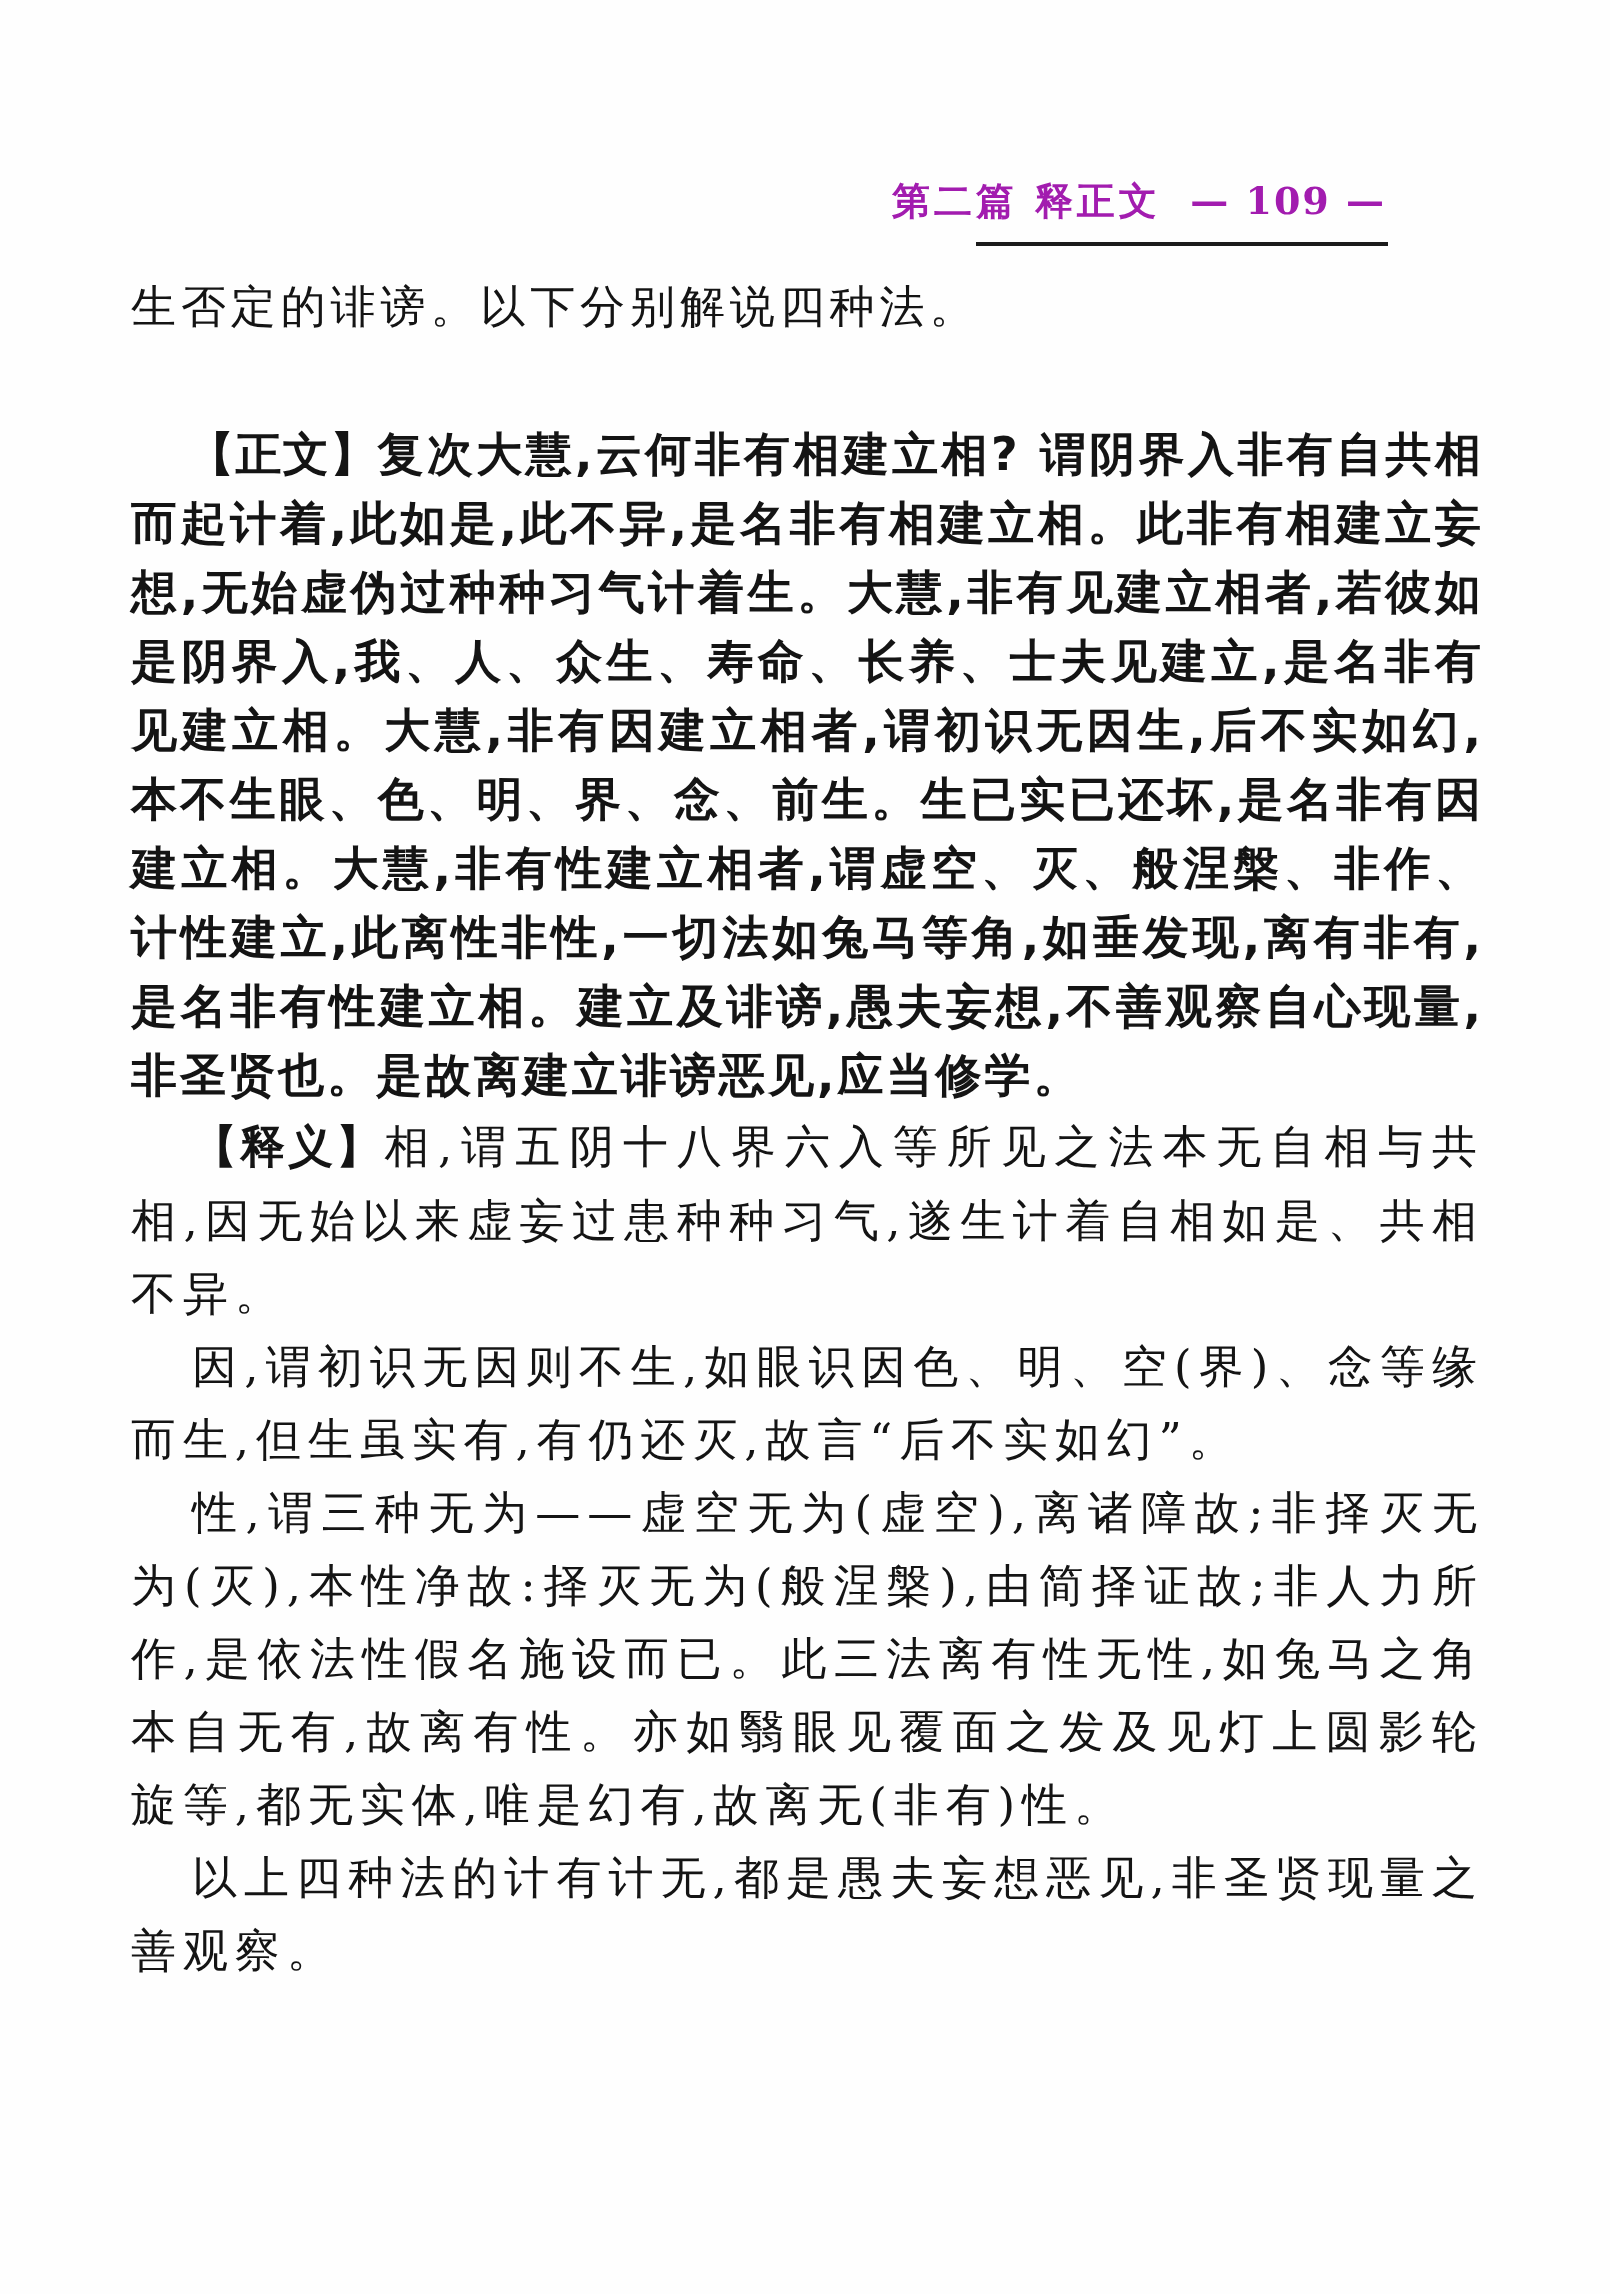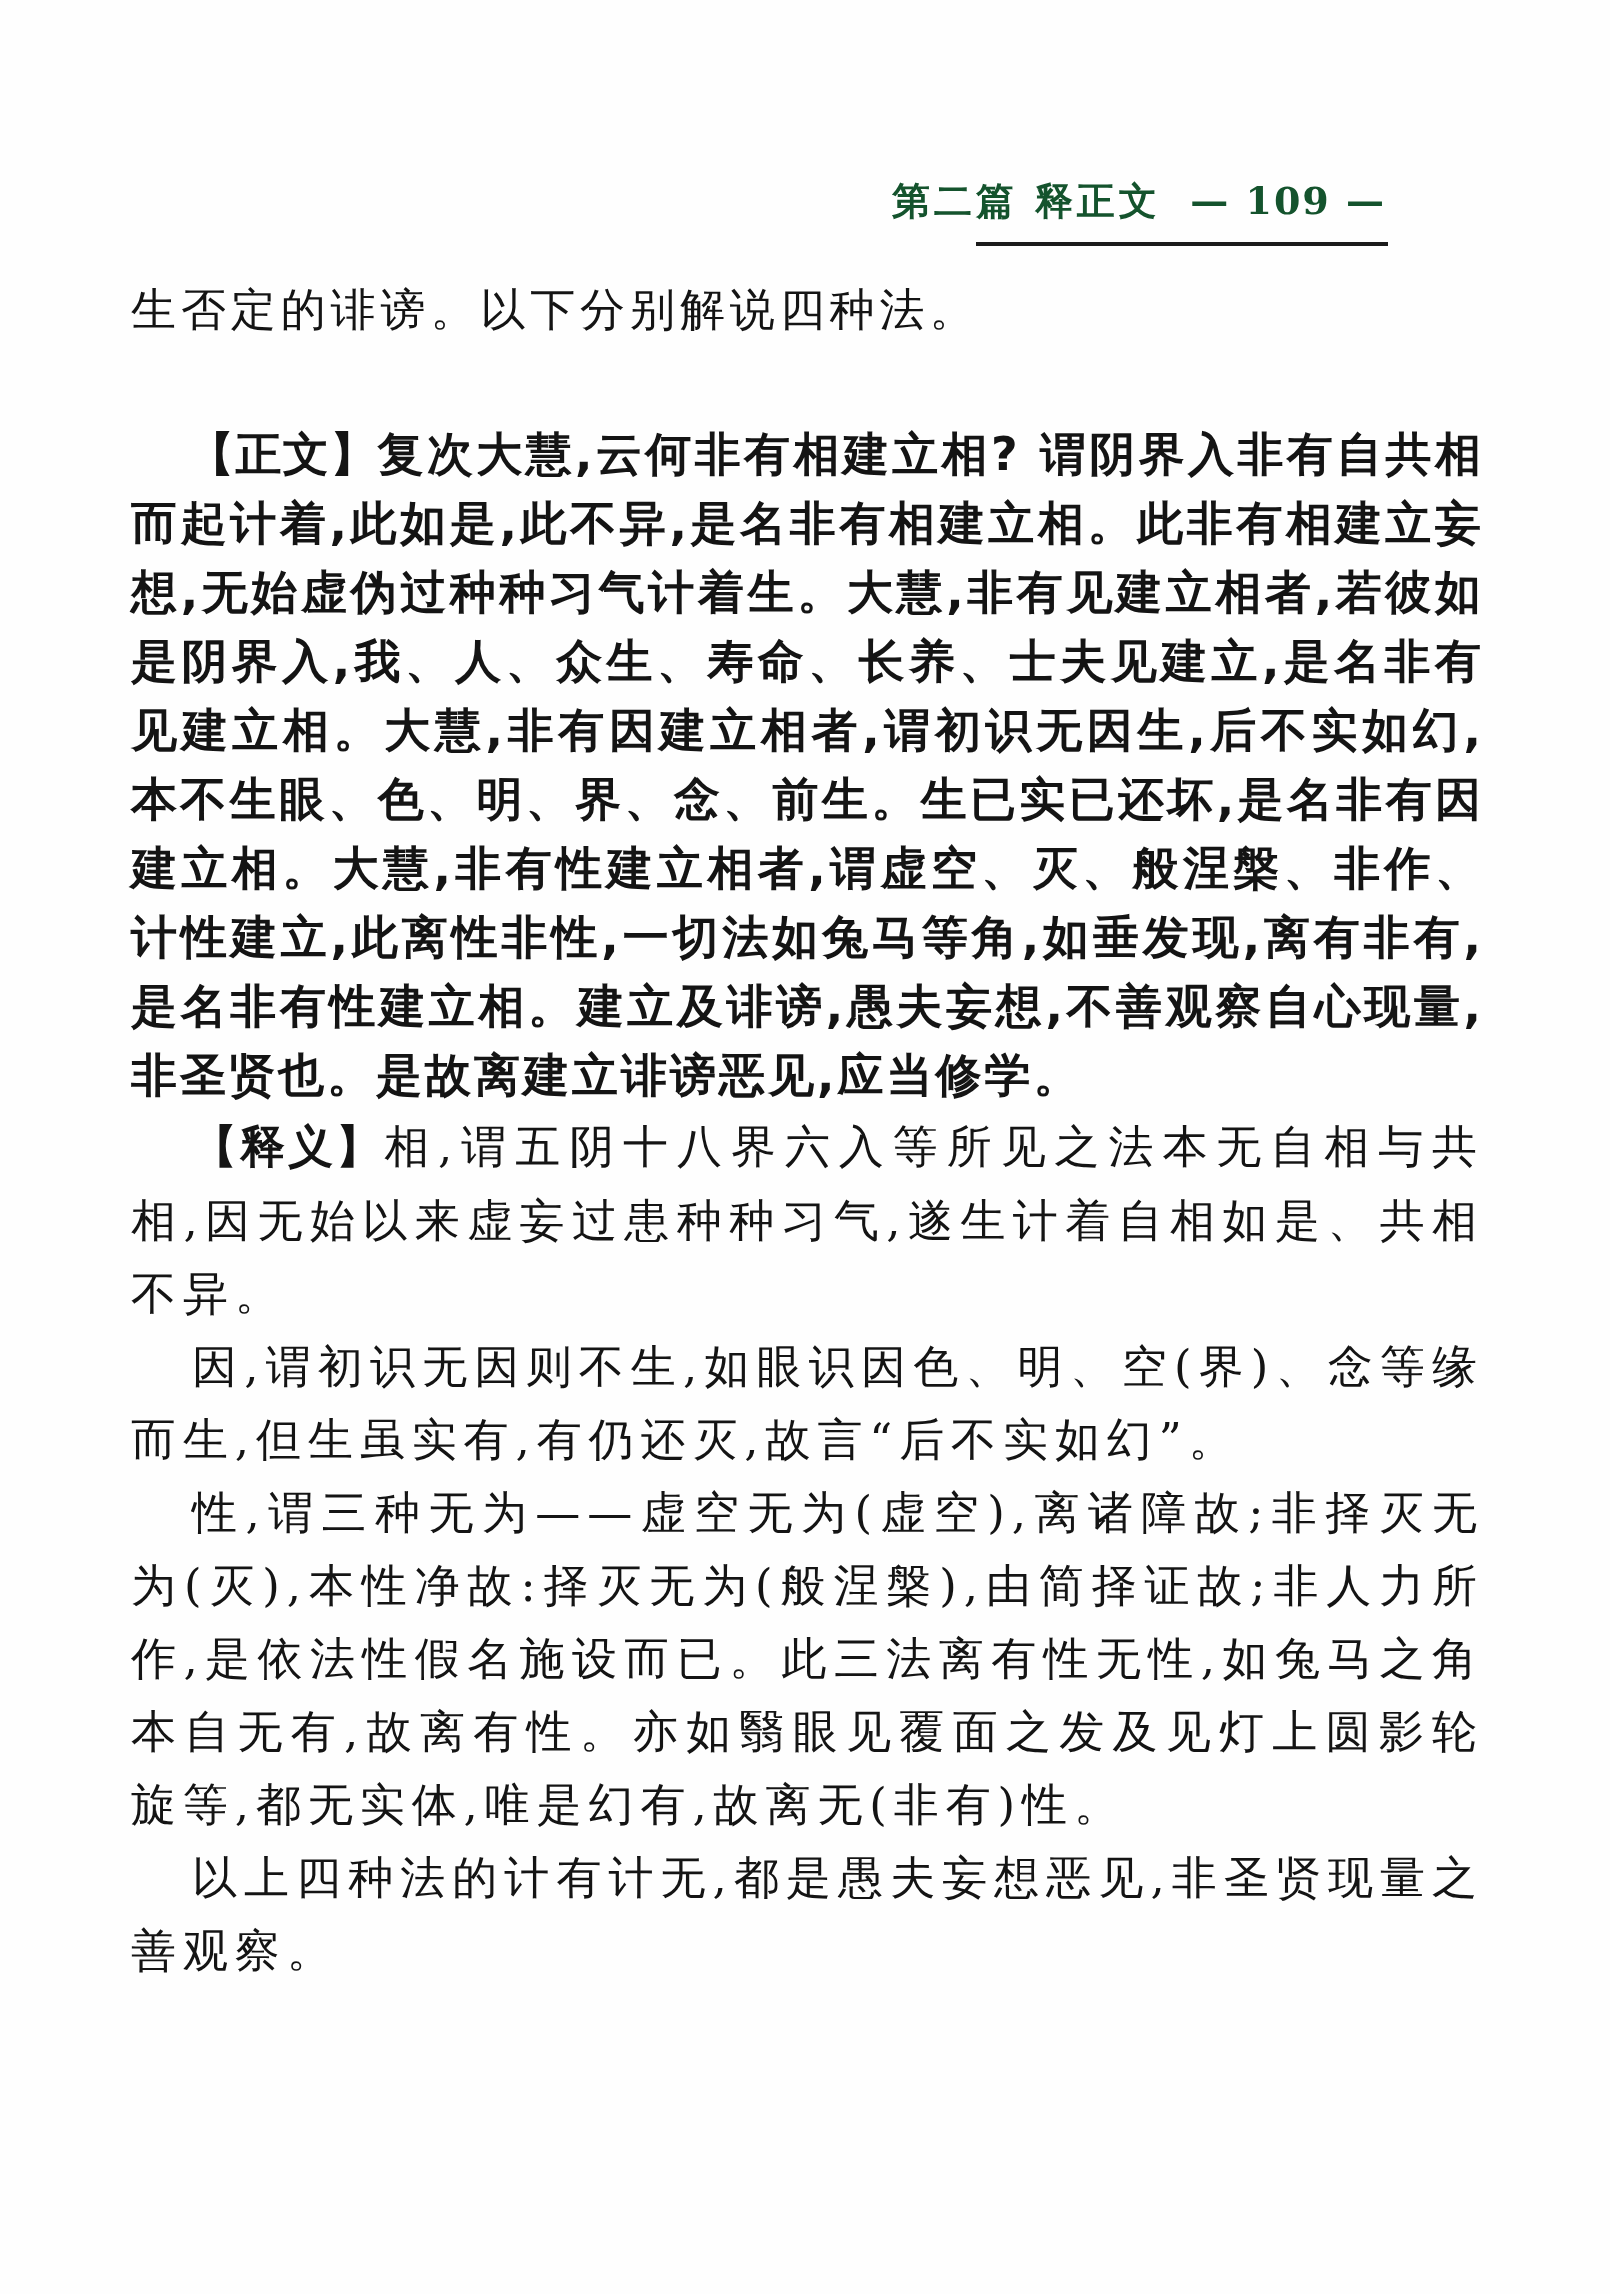--- a/index.html
+++ b/index.html
@@ -18,21 +18,21 @@
   }
   .header {
     position: absolute;
     top: 179px;
     right: 225px;
     font-family: "DejaVu Serif", serif;
     font-weight: bold;
     font-size: 38px;
     line-height: 43px;
     letter-spacing: 3.9px;
-    color: #14532d;
+    color: #a21caf;
     white-space: nowrap;
   }
   .header .sect { margin-right: 29.6px; }
   .header .pageno { letter-spacing: 2px; }
   .header-rule {
     position: absolute;
     left: 976px;
     top: 242px;
     width: 412px;
     height: 3.9px;
@@ -40,21 +40,21 @@
   }
   .content {
     position: absolute;
     left: 131px;
     top: 276px;
     width: 1353px;
     text-align: justify;
   }
   .content p { margin: 0; padding: 0; }
   .intro {
-    font-family: Liberation Serif, serif;
+    font-family: Liberation Mono, monospace;
     font-size: 45px;
     line-height: 69px;
     letter-spacing: 4.9px;
   }
   .scripture {
     margin-top: 75px !important;
     font-family: "DejaVu Sans", sans-serif;
     font-weight: bold;
     font-size: 46px;
     line-height: 69px;

